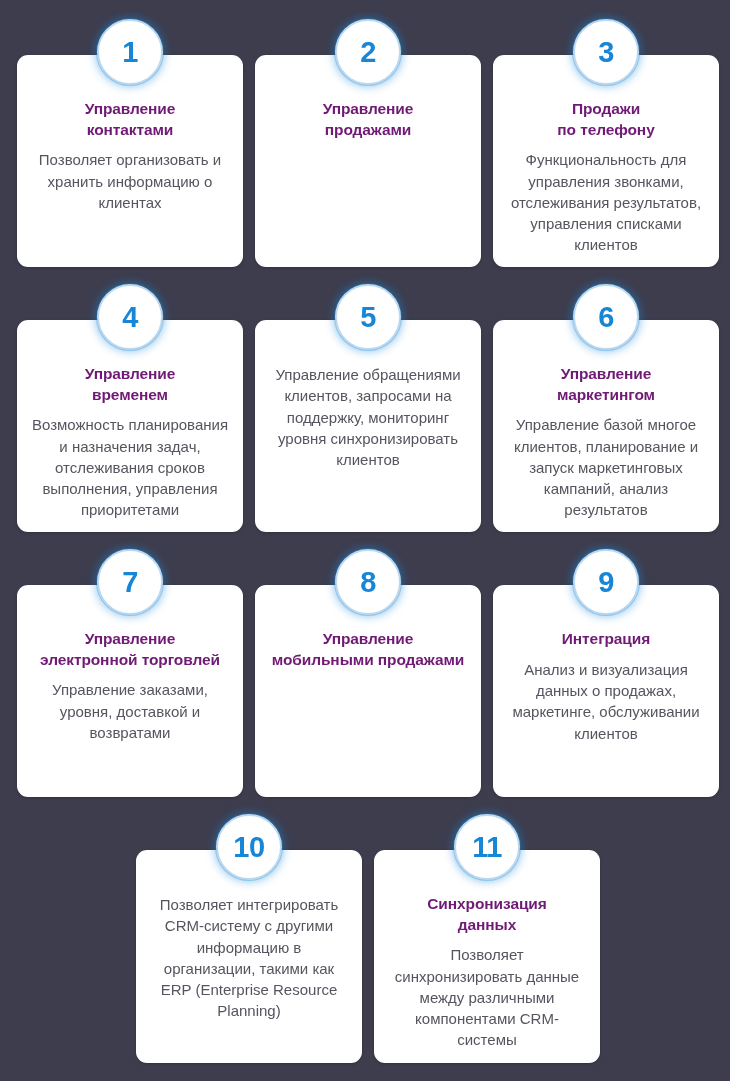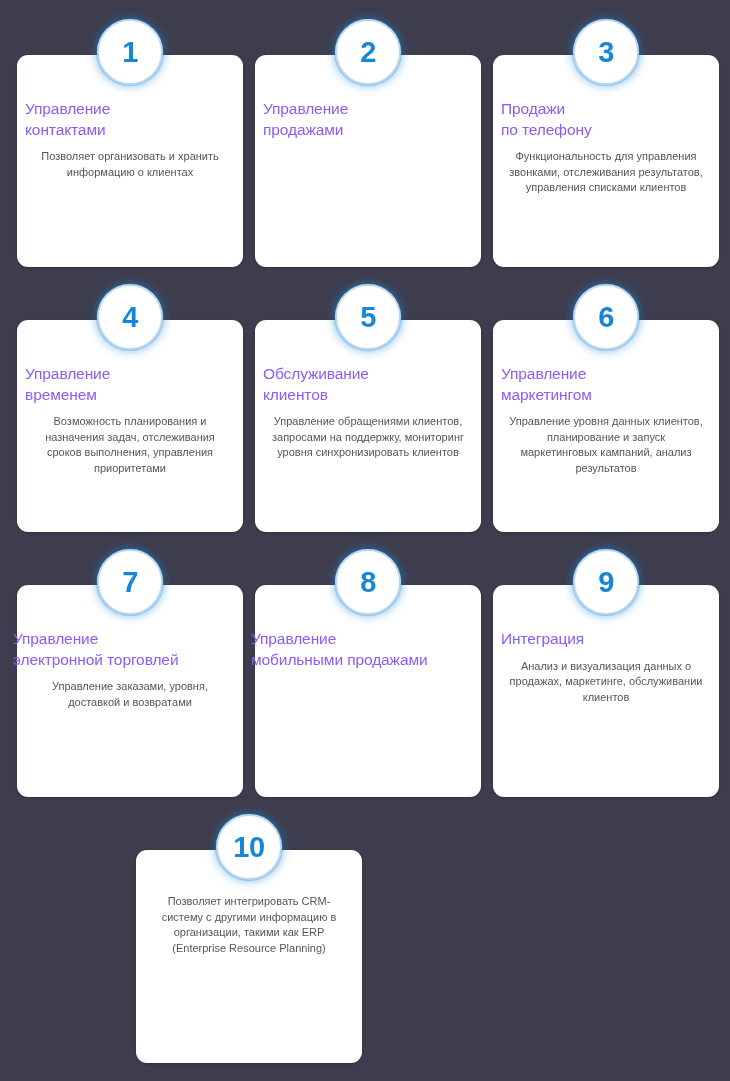--- a/index.html
+++ b/index.html
@@ -75,31 +75,32 @@
     color: #1786d6;
     font-size: 29px;
     font-weight: bold;
     line-height: 1;
     letter-spacing: -0.5px;
     font-family: "Liberation Sans", "DejaVu Sans", sans-serif;
   }
 
   
   .card-title {
-    color: #8b5cf6;
+    color: #701a75;
     font-size: 15.5px;
-    font-weight: normal;
+    font-weight: bold;
     line-height: 1.33;
+    text-align: center;
     margin: 0 0 9px 0;
     white-space: pre-line;
     letter-spacing: -0.1px;
   }
   .card-body {
     color: #55555f;
-    font-size: 11px;
+    font-size: 15px;
     line-height: 1.42;
     text-align: center;
     margin: 0;
     padding: 0 6px;
   }
 
   
   .card.wide-title .card-title {
     margin-left: -12px;
     margin-right: -12px;
@@ -151,32 +152,30 @@
       </div>
       <h3 class="card-title">Управление
 временем</h3>
       <p class="card-body">Возможность планирования и назначения задач, отслеживания сроков выполнения, управления приоритетами</p>
     </div>
 
     <div class="card">
       <div class="badge">
         <span class="badge-num">5</span>
       </div>
-      <h3 class="card-title">Обслуживание
-клиентов</h3>
       <p class="card-body">Управление обращениями клиентов, запросами на поддержку, мониторинг уровня синхронизировать клиентов</p>
     </div>
 
     <div class="card">
       <div class="badge">
         <span class="badge-num">6</span>
       </div>
       <h3 class="card-title">Управление
 маркетингом</h3>
-      <p class="card-body">Управление уровня данных клиентов, планирование и запуск маркетинговых кампаний, анализ результатов</p>
+      <p class="card-body">Управление базой многое клиентов, планирование и запуск маркетинговых кампаний, анализ результатов</p>
     </div>
 
   </div>
 
   <div class="row row-3">
 
     <div class="card wide-title">
       <div class="badge">
         <span class="badge-num">7</span>
       </div>
@@ -205,16 +204,24 @@
 
   <div class="row row-4">
 
     <div class="card wide-title">
       <div class="badge">
         <span class="badge-num">10</span>
       </div>
       <p class="card-body">Позволяет интегрировать CRM-систему с другими информацию в организации, такими как ERP (Enterprise Resource Planning)</p>
     </div>
 
+    <div class="card">
+      <div class="badge">
+        <span class="badge-num">11</span>
+      </div>
+      <h3 class="card-title">Синхронизация
+данных</h3>
+      <p class="card-body">Позволяет синхронизировать данные между различными компонентами CRM-системы</p>
+    </div>
 
   </div>
 
 </div>
 
 </body></html>

